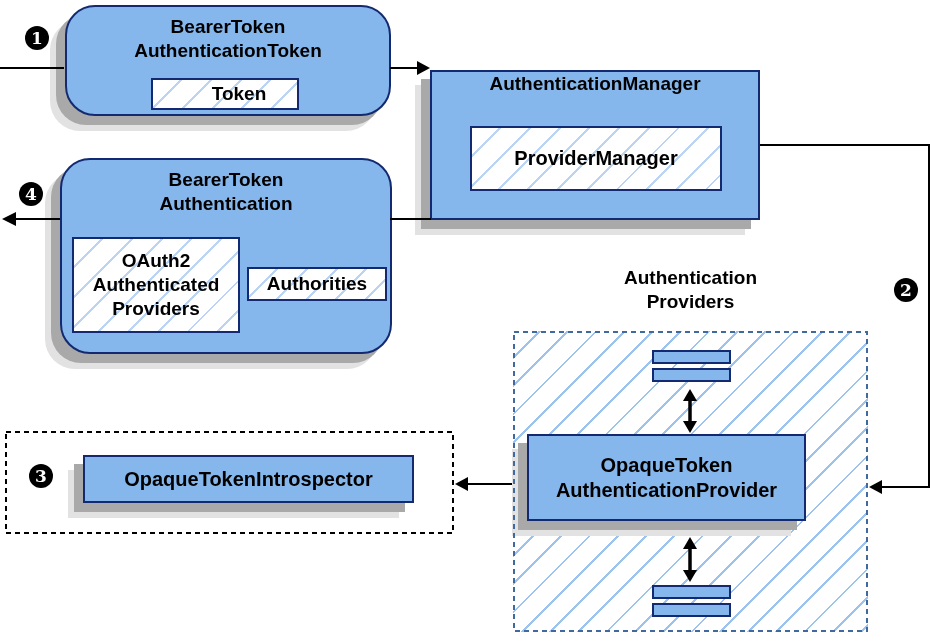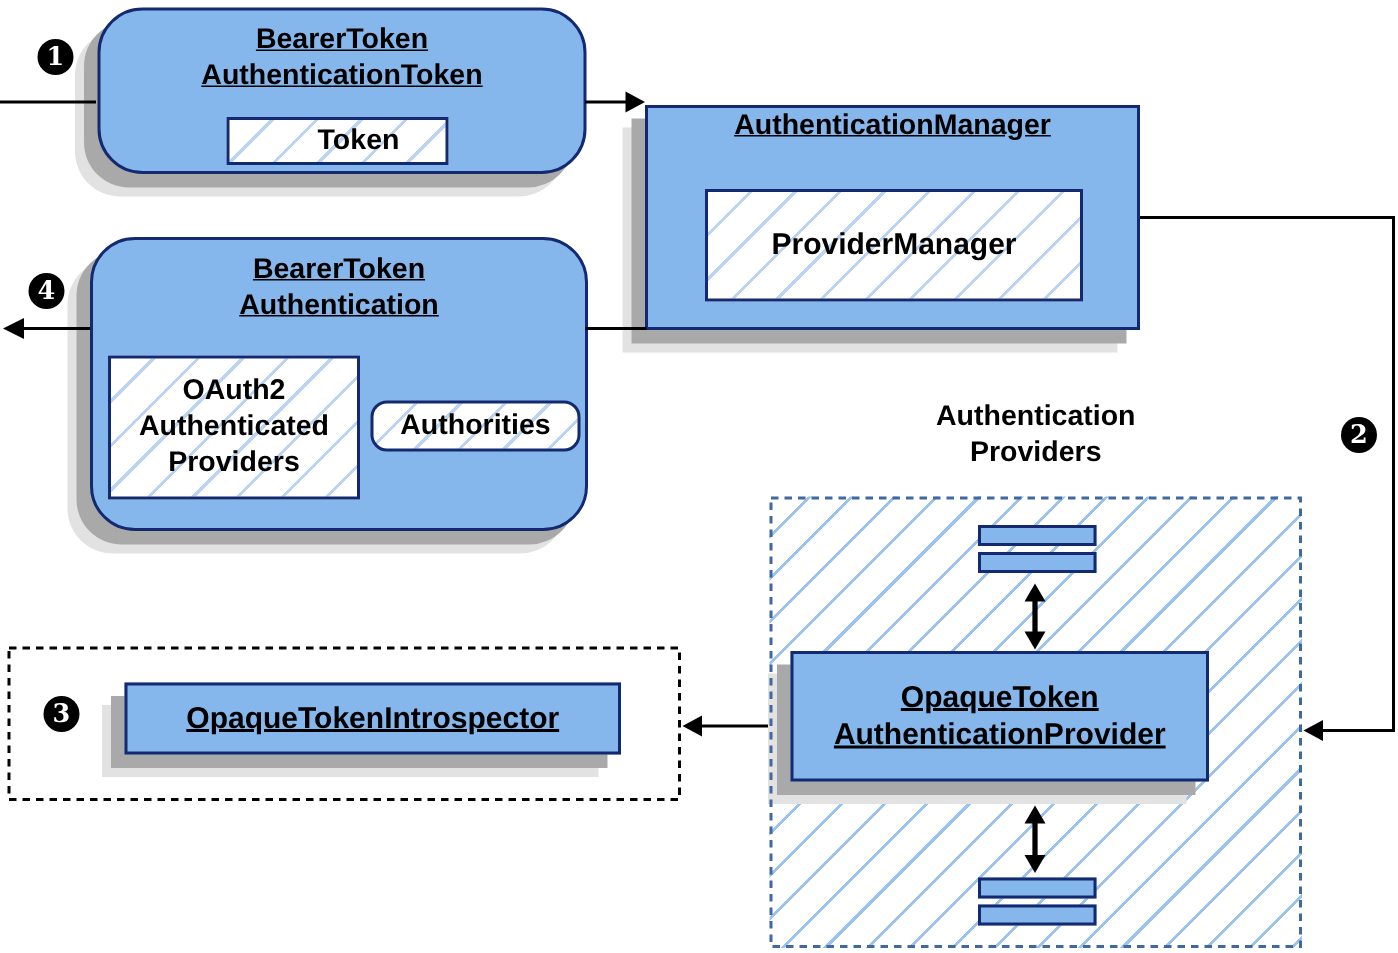--- a/index.html
+++ b/index.html
@@ -15,21 +15,21 @@
   html,body{margin:0;padding:0;background:#fff;}
   .stage{
     position:relative;width:932px;height:635px;overflow:hidden;background:#fff;
     font-family:"Liberation Sans", sans-serif;font-weight:bold;color:#000;
   }
   .node{
     position:absolute;box-sizing:border-box;background:var(--nodeFill);
     border:2px solid var(--nodeBorder);text-align:center;z-index:2;
   }
   .rounded{border-radius:30px;}
-  .shadowed{box-shadow:-9px 9px 0 0 var(--shadowDark), -15px 15px 0 0 var(--shadowLight);text-decoration:underline;}
+  .shadowed{box-shadow:-9px 9px 0 0 var(--shadowDark), -15px 15px 0 0 var(--shadowLight);}
   .lbl{white-space:pre-line;line-height:1.25;}
   .t19{font-size:19px;}
   .t20{font-size:20px;}
   .slot{
     position:absolute;box-sizing:border-box;border:2px solid var(--nodeBorder);
     background-color:#fff;
     background-image:repeating-linear-gradient(135deg, transparent 0 19px, var(--hatchLight) 19px 21px);
     display:flex;align-items:center;justify-content:center;z-index:3;
   }
   .area-hatch{
@@ -72,34 +72,34 @@
   <div class="node rounded shadowed title-pad1" style="left:65px;top:5px;width:326px;height:111px;">
     <div class="lbl t19">BearerToken
 AuthenticationToken</div>
     <div class="slot" style="left:84px;top:71px;width:148px;height:32px;padding-left:28px;">
       <span class="lbl t19">Token</span>
     </div>
   </div>
 
   <div class="node shadowed title-pad2" style="left:430px;top:70px;width:330px;height:150px;">
     <div class="lbl t19">AuthenticationManager</div>
-    <div class="slot" style="left:38px;top:54px;width:252px;height:75px;text-align:center;">
+    <div class="slot" style="left:38px;top:54px;width:252px;height:65px;text-align:center;">
       <span class="lbl t20">ProviderManager</span>
     </div>
   </div>
 
   <div class="node rounded shadowed title-pad1" style="left:60px;top:158px;width:332px;height:196px;">
     <div class="lbl t19">BearerToken
 Authentication</div>
     <div class="slot" style="left:10px;top:77px;width:168px;height:96px;">
       <span class="lbl t19">OAuth2
 Authenticated
 Providers</span>
     </div>
-    <div class="slot" style="left:185px;top:107px;width:140px;height:34px;border-radius:11px;">
+    <div class="slot" style="left:185px;top:107px;width:140px;height:34px;">
       <span class="lbl t19">Authorities</span>
     </div>
   </div>
 
   <div class="floating-label lbl t19" style="left:588px;top:266px;width:205px;">Authentication
 Providers</div>
 
   <div class="mini" style="left:652px;top:350px;"></div>
   <div class="mini" style="left:652px;top:368px;"></div>
 

